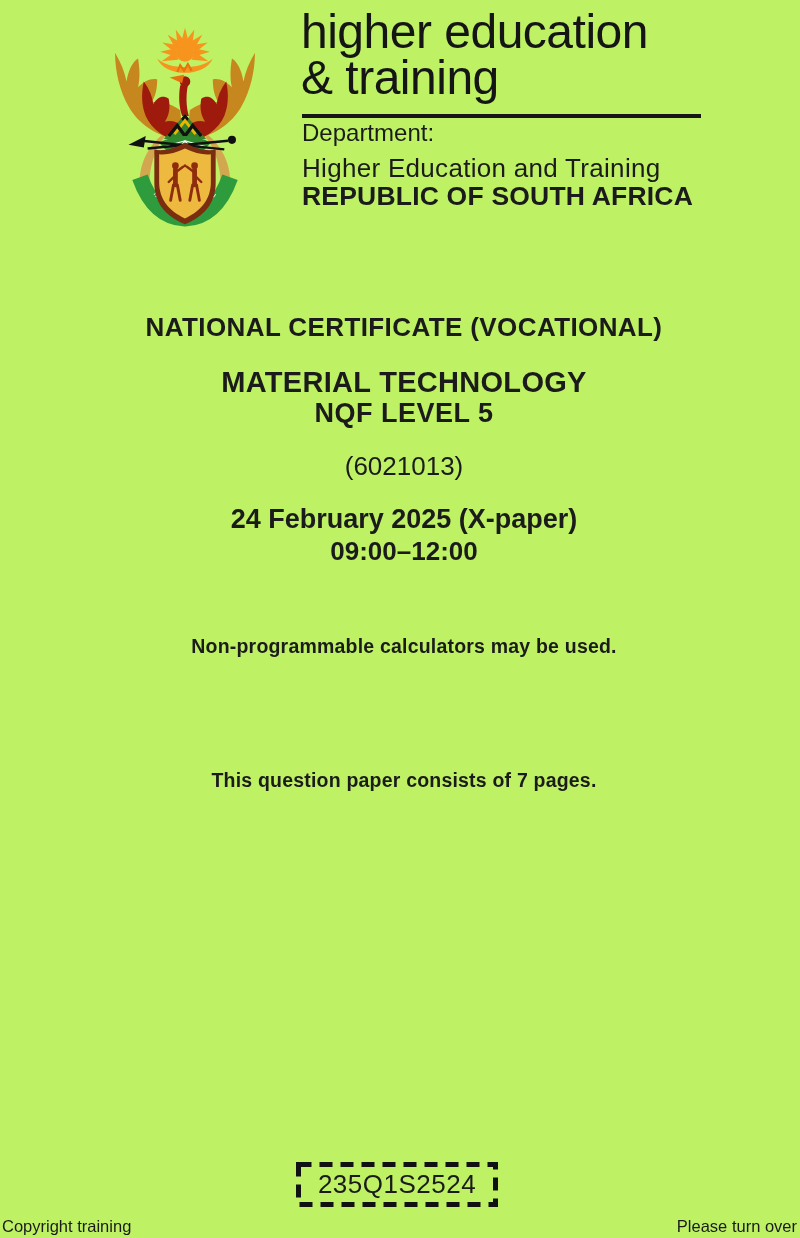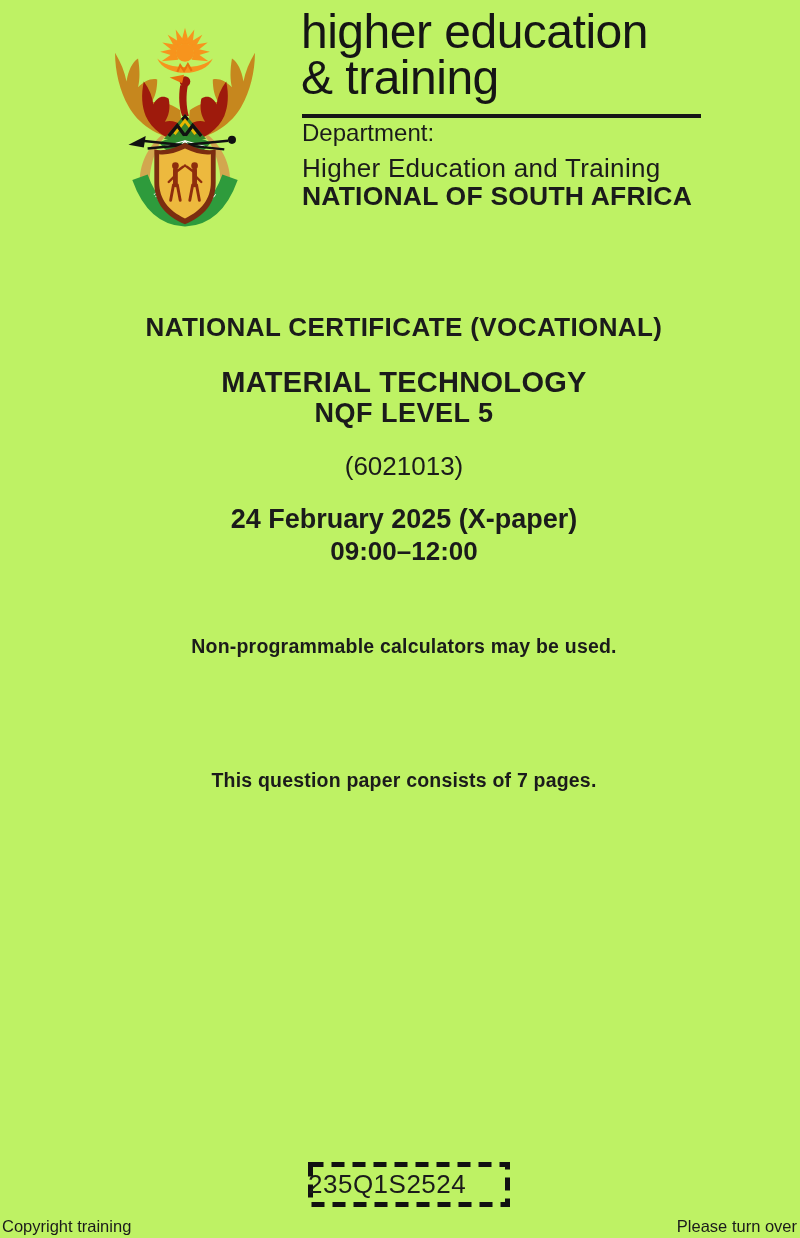--- a/index.html
+++ b/index.html
@@ -29,22 +29,22 @@
   .cert-title{top:312px;font-size:26px;font-weight:bold;letter-spacing:0.4px;}
   .subject{top:366px;font-size:29px;font-weight:bold;letter-spacing:0.3px;}
   .nqf{top:398px;font-size:27px;font-weight:bold;letter-spacing:0.5px;}
   .code{top:451px;font-size:26px;}
   .exam-date{top:504px;font-size:27px;font-weight:bold;}
   .exam-time{top:536px;font-size:26px;font-weight:bold;}
   .note1{top:635px;font-size:19.5px;font-weight:bold;letter-spacing:0.2px;}
   .note2{top:769px;font-size:19.5px;font-weight:bold;letter-spacing:0.2px;}
   
   .exam-box{
-    left:308px;top:1162px;width:202px;height:45px;
-    display:flex;align-items:center;justify-content:flex-start;
+    left:296px;top:1162px;width:202px;height:45px;
+    display:flex;align-items:center;justify-content:center;
   }
   .exam-box svg{position:absolute;left:0;top:0;}
   .exam-box .code-text{position:relative;font-size:26px;letter-spacing:0.5px;}
   
   .foot-left{left:2px;top:1217px;font-size:16.5px;}
   .foot-right{right:3px;top:1217px;font-size:16.5px;}
   .logo{left:98px;top:22px;}
 </style>
 </head>
 <body>
@@ -163,21 +163,21 @@
     </g>
   </svg>
 
   <div class="abs wordmark">
     <div>higher education</div>
     <div>&amp; training</div>
   </div>
   <div class="abs rule"></div>
   <div class="abs dept-label">Department:</div>
   <div class="abs dept-name">Higher Education and Training</div>
-  <div class="abs country">NATIONAL OF SOUTH AFRICA</div>
+  <div class="abs country">REPUBLIC OF SOUTH AFRICA</div>
 
   <div class="abs ctr cert-title">NATIONAL CERTIFICATE (VOCATIONAL)</div>
   <div class="abs ctr subject">MATERIAL TECHNOLOGY</div>
   <div class="abs ctr nqf">NQF LEVEL 5</div>
   <div class="abs ctr code">(6021013)</div>
   <div class="abs ctr exam-date">24 February 2025 (X-paper)</div>
   <div class="abs ctr exam-time">09:00–12:00</div>
   <div class="abs ctr note1">Non-programmable calculators may be used.</div>
   <div class="abs ctr note2">This question paper consists of 7 pages.</div>
 

